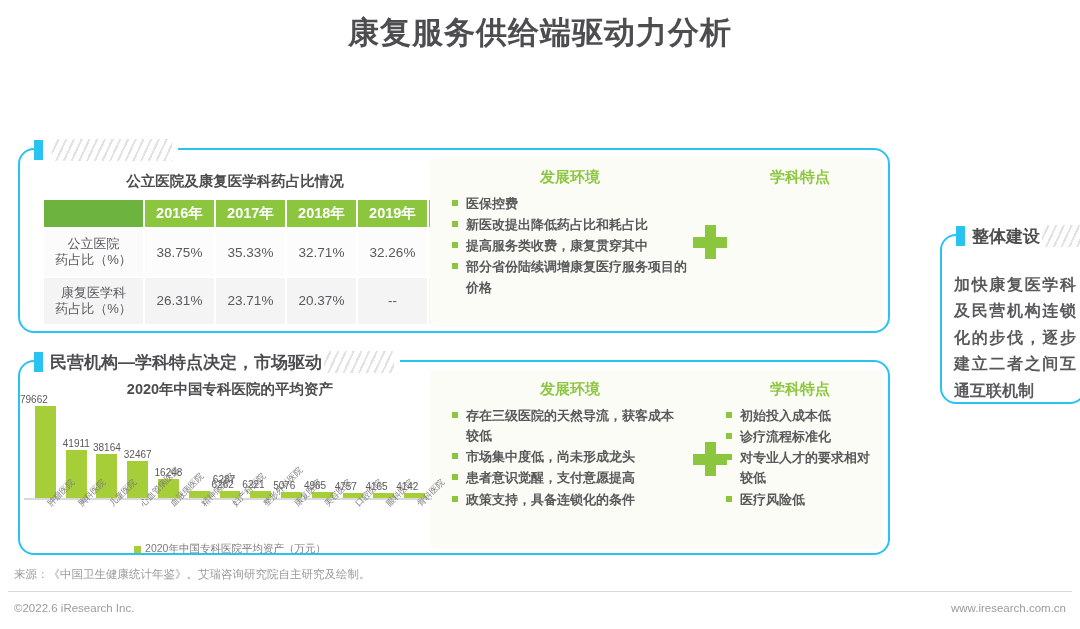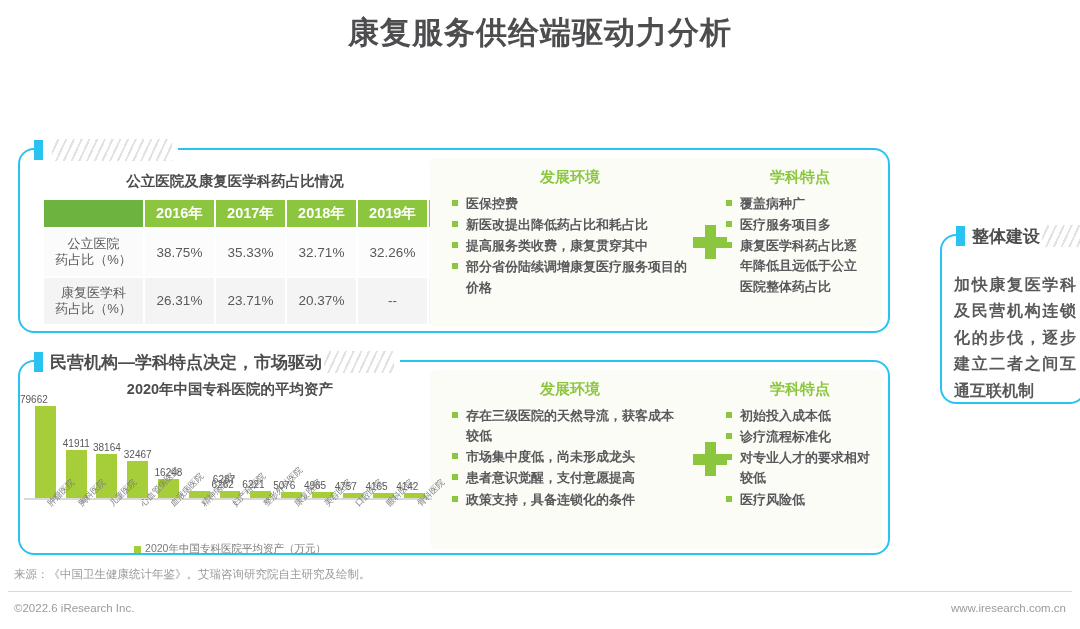--- a/index.html
+++ b/index.html
@@ -235,25 +235,20 @@
   <ul class="bullets" style="left:432px;top:44px;width:238px;">
     <li>医保控费</li>
     <li>新医改提出降低药占比和耗占比</li>
     <li>提高服务类收费，康复贯穿其中</li>
     <li>部分省份陆续调增康复医疗服务项目的价格</li>
   </ul>
 
   <div class="plus" style="left:673px;top:75px;"></div>
 
   <div class="col-title" style="left:700px;top:18px;width:160px;">学科特点</div>
-  <ul class="bullets" style="left:706px;top:44px;width:140px;">
-    <li>覆盖病种广</li>
-    <li>医疗服务项目多</li>
-    <li>康复医学科药占比逐年降低且远低于公立医院整体药占比</li>
-  </ul>
 </div>
 
 <div class="panel" id="panel2">
 
   <div class="panel-head">
     <span class="head-bar"></span>
     <span class="head-text">民营机构—学科特点决定，市场驱动</span>
     <span class="hatch short"></span>
   </div>
 

